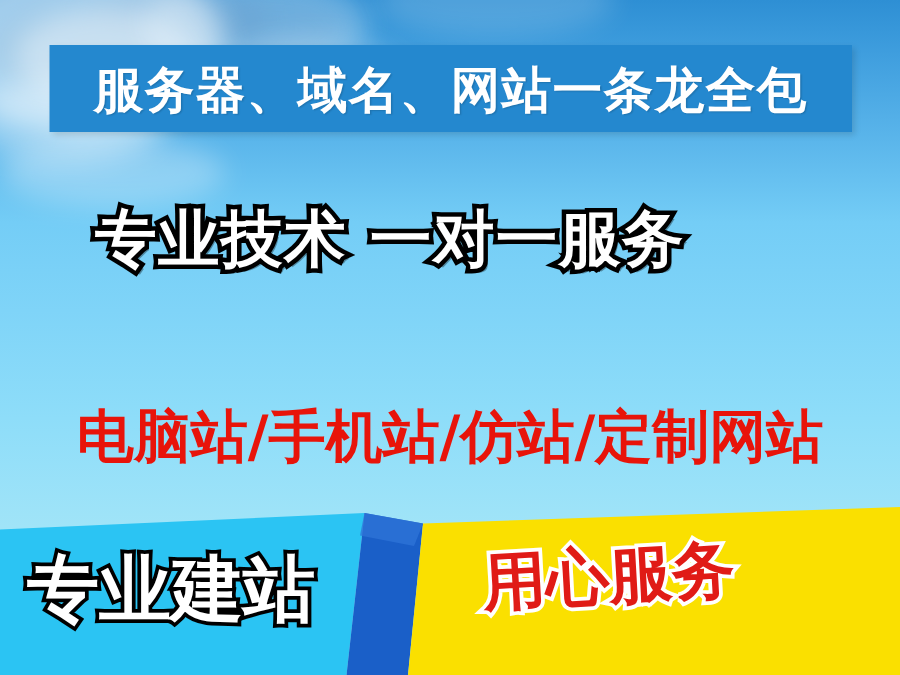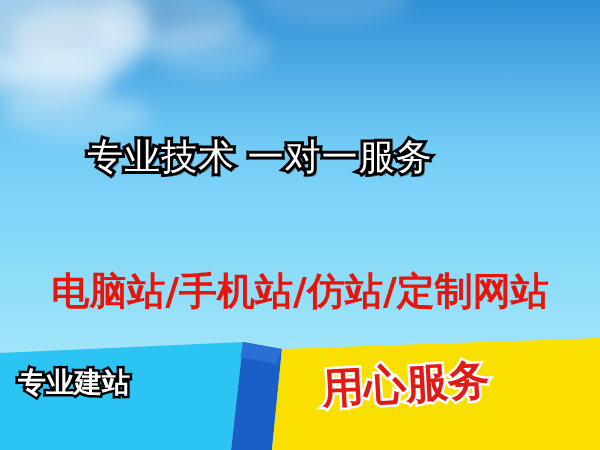--- a/index.html
+++ b/index.html
@@ -71,22 +71,22 @@
     text-shadow: 1px 1px 1px rgba(0,0,0,0.15);
   }
 
   
   .headline {
     position: absolute;
     left: 0;
     top: 139px;
     width: 520px;
     text-align: center;
-    font-size: 36px;
-    font-weight: normal;
+    font-size: 41px;
+    font-weight: bold;
     line-height: 1;
     white-space: nowrap;
     color: #ffffff;
     letter-spacing: 1px;
     -webkit-text-stroke: 6px #000000;
     paint-order: stroke fill;
     text-shadow:
        3px 3px 0 rgba(0,0,0,0.35);
   }
 
@@ -119,21 +119,21 @@
   }
   .bb-text {
     position: absolute;
     font-weight: bold;
     line-height: 1;
     white-space: nowrap;
   }
   .bb-left-text {
     left: 18px;
     top: 31px;
-    font-size: 28px;
+    font-size: 48px;
     color: #ffffff;
     -webkit-text-stroke: 5px #000000;
     paint-order: stroke fill;
   }
   .bb-right-text {
     left: 322px;
     top: 30px;
     font-size: 42px;
     color: #e01b16;
     -webkit-text-stroke: 5px #ffffff;
@@ -153,20 +153,23 @@
     <div class="cloud cl-dark1"></div>
     <div class="cloud cl-dark3"></div>
     <div class="cloud cl-a"></div>
     <div class="cloud cl-b"></div>
     <div class="cloud cl-c"></div>
     <div class="cloud cl-d"></div>
     <div class="cloud cl-e"></div>
     <div class="cloud cl-f"></div>
   </div>
 
+  <div class="top-bar">
+    <span class="top-bar-text">服务器、域名、网站一条龙全包</span>
+  </div>
 
   <div class="headline">专业技术 一对一服务</div>
 
   <div class="redline">电脑站/手机站/仿站/定制网站</div>
 
   <div class="bottom-band">
     <svg class="shape" width="600" height="112" viewBox="0 0 600 112" preserveAspectRatio="none">
 
       <polygon points="0,15 243,4 231,112 0,112" fill="#2BC4F3"></polygon>
 

